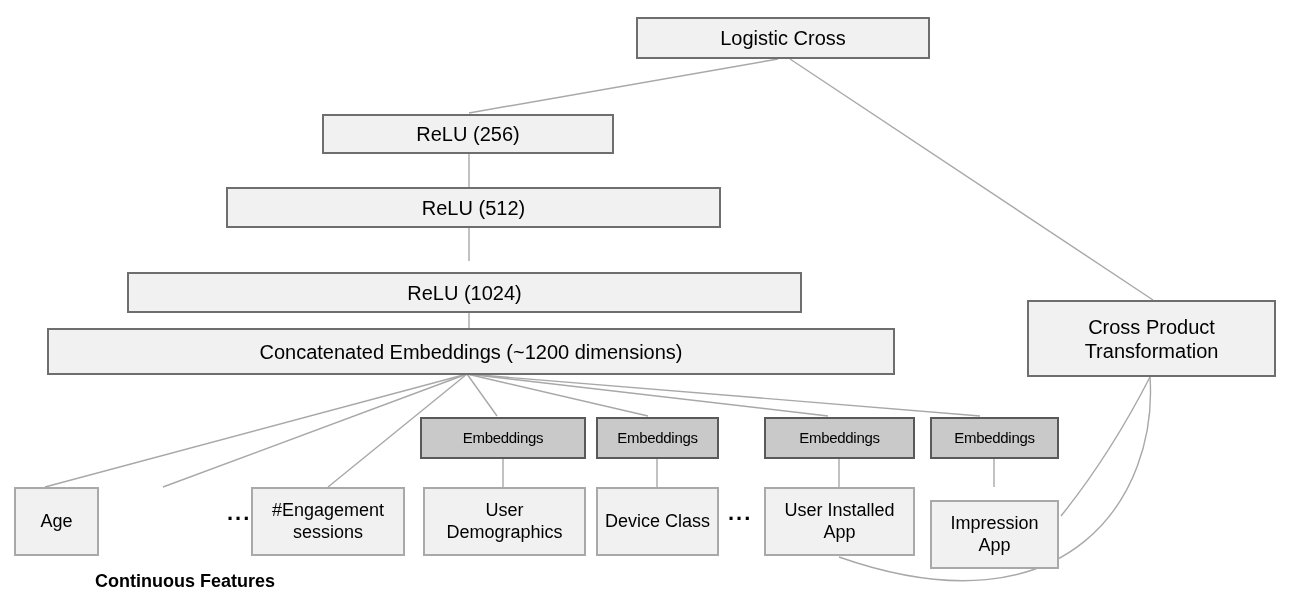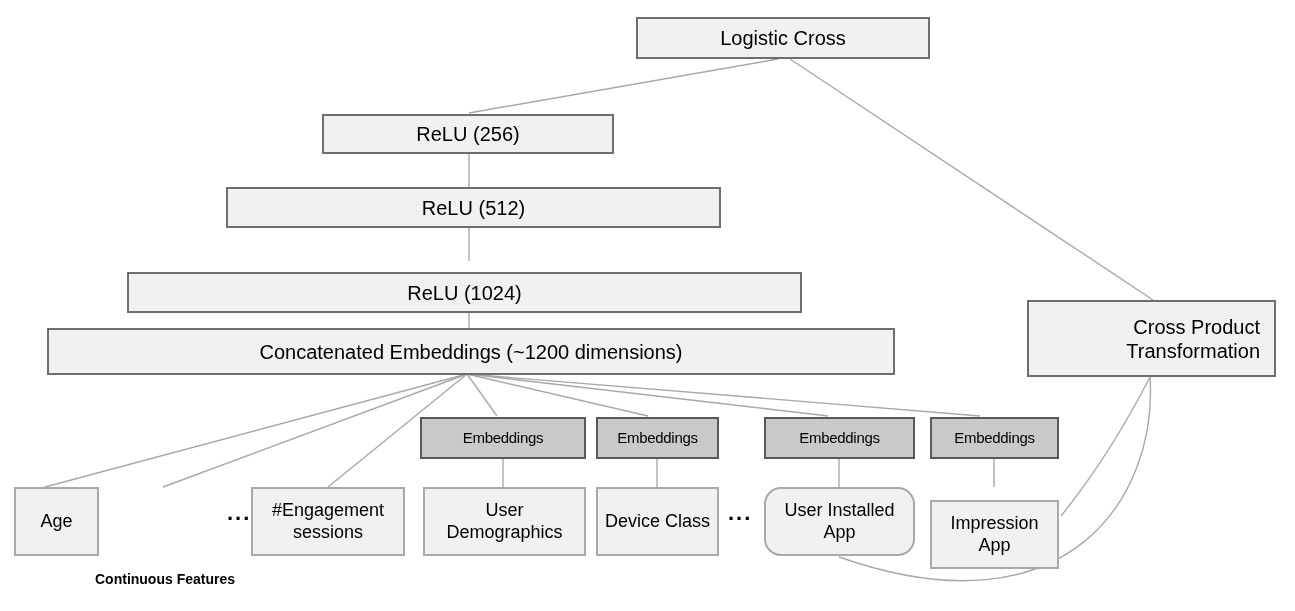--- a/index.html
+++ b/index.html
@@ -59,42 +59,42 @@
   }
   .ellipsis {
     position: absolute;
     font-size: 22px;
     font-weight: bold;
     letter-spacing: 2px;
     z-index: 1;
   }
   .section-label {
     position: absolute;
-    font-size: 14px;
+    font-size: 18px;
     font-weight: bold;
     z-index: 1;
     white-space: nowrap;
   }
   
   #n-logistic-loss   { left: 636px; top: 17px;  width: 294px; height: 42px; }
   #n-relu-256        { left: 322px; top: 114px; width: 292px; height: 40px; }
   #n-relu-512        { left: 226px; top: 187px; width: 495px; height: 41px; }
   #n-relu-1024       { left: 127px; top: 272px; width: 675px; height: 41px; }
   #n-concat          { left: 47px;  top: 328px; width: 848px; height: 47px; }
-  #n-cross-product   { left: 1027px; top: 300px; width: 249px; height: 77px; padding: 0 14px; text-align: right; }
+  #n-cross-product   { left: 1027px; top: 300px; width: 249px; height: 77px; padding: 0 14px; }
   #n-emb-1 { left: 420px; top: 417px; width: 166px; height: 42px; }
   #n-emb-2 { left: 596px; top: 417px; width: 123px; height: 42px; }
   #n-emb-3 { left: 764px; top: 417px; width: 151px; height: 42px; }
   #n-emb-4 { left: 930px; top: 417px; width: 129px; height: 42px; }
   #n-age               { left: 14px;  top: 487px; width: 85px;  height: 69px; }
   #n-app-installs      { left: 105px; top: 487px; width: 119px; height: 69px; }
   #n-engagement        { left: 251px; top: 487px; width: 154px; height: 69px; }
   #n-user-demographics { left: 423px; top: 487px; width: 163px; height: 69px; }
   #n-device-class      { left: 596px; top: 487px; width: 123px; height: 69px; }
-  #n-user-installed    { left: 764px; top: 487px; width: 151px; height: 69px; border-radius: 17px; }
+  #n-user-installed    { left: 764px; top: 487px; width: 151px; height: 69px; }
   #n-impression-app    { left: 930px; top: 500px; width: 129px; height: 69px; }
   #ellipsis-continuous  { left: 227px; top: 500px; }
   #ellipsis-categorical { left: 728px; top: 500px; }
   #label-continuous  { left: 95px;  top: 571px; }
   #label-categorical { left: 578px; top: 571px; }
 </style>
 </head>
 <body>
 
 <div id="canvas">

